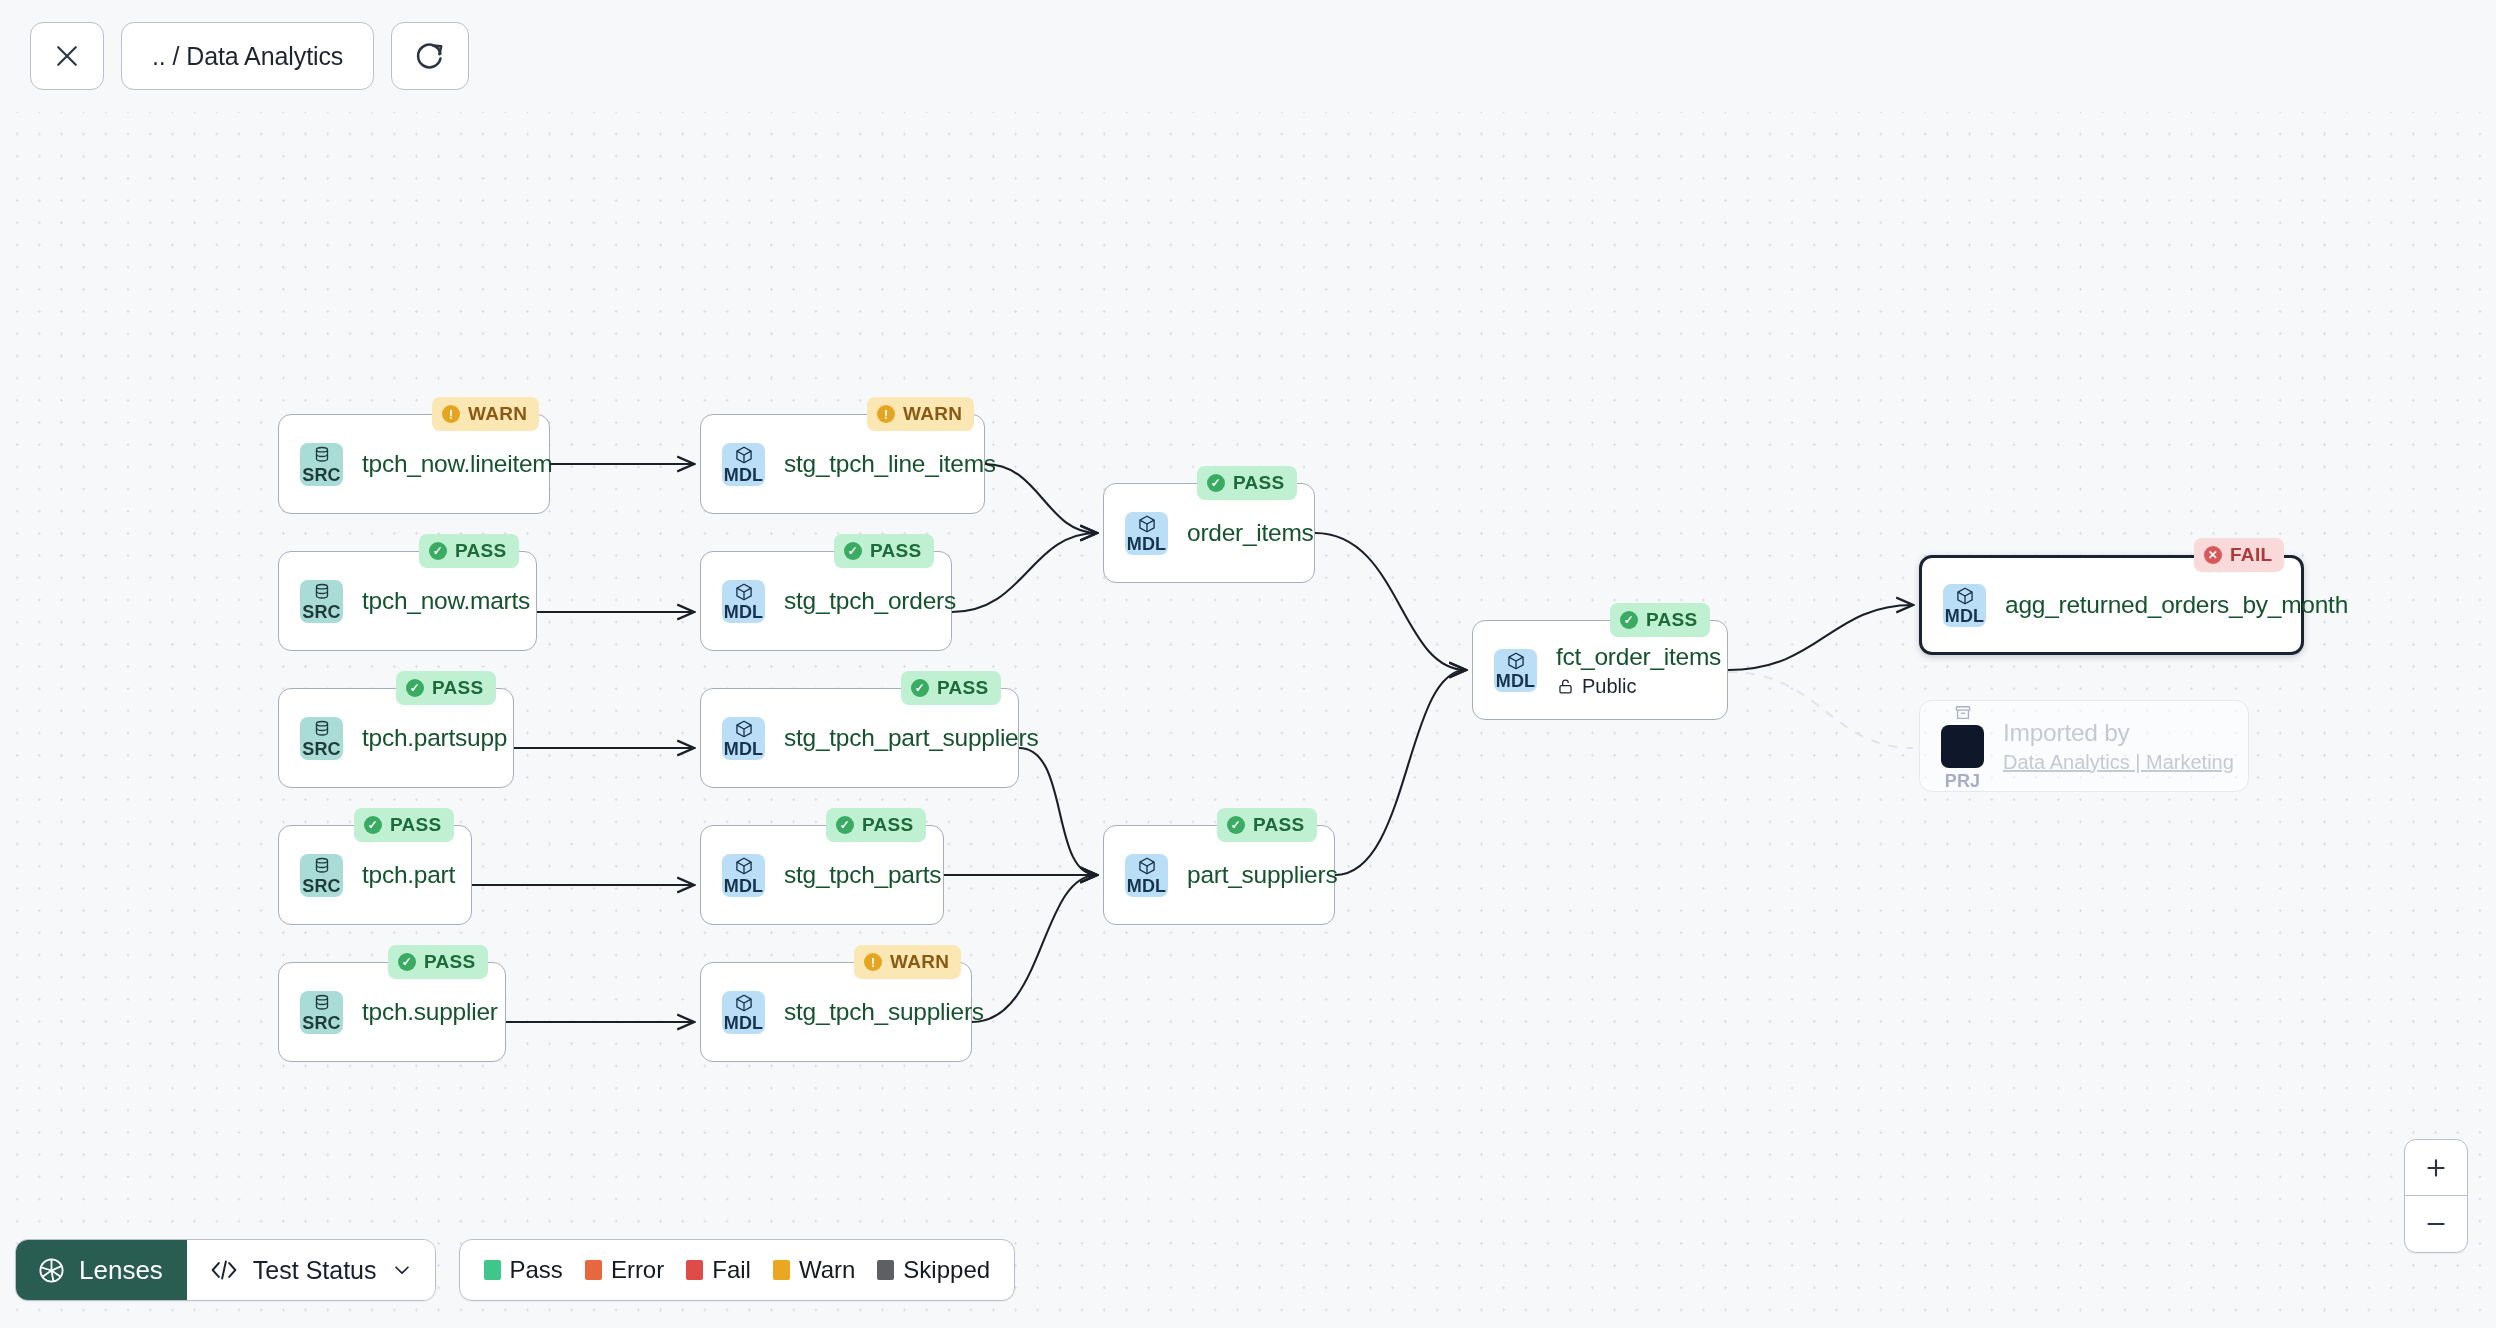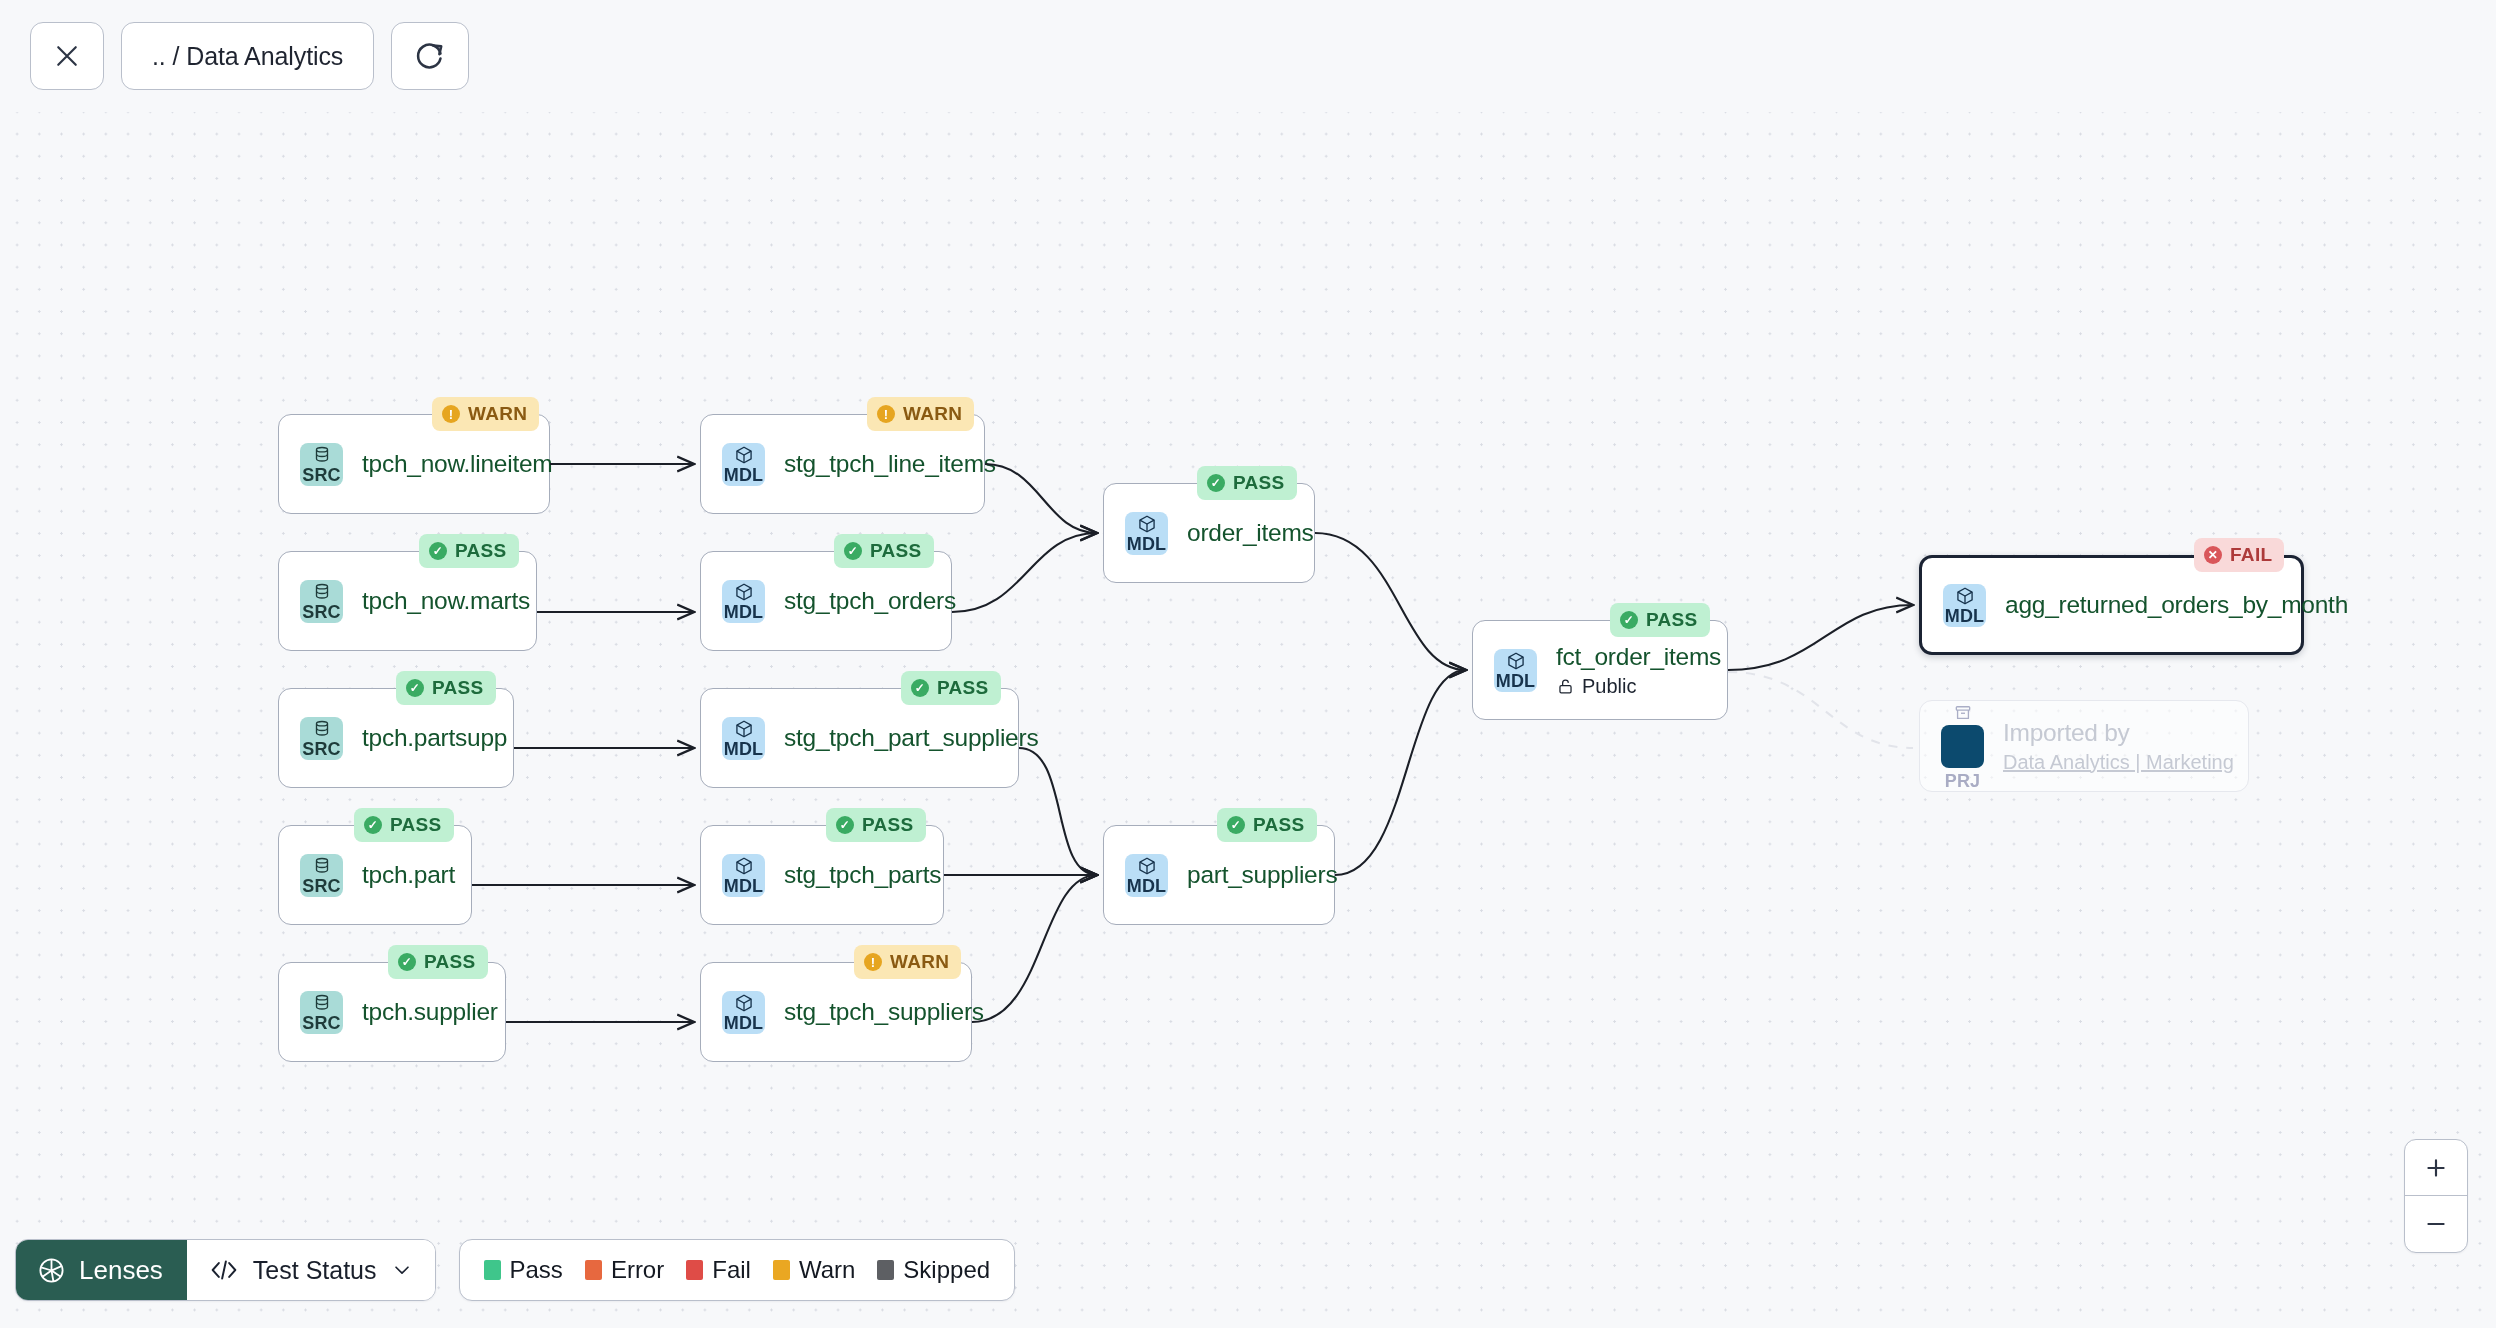--- a/index.html
+++ b/index.html
@@ -94,21 +94,21 @@
     border-radius: 8px;
     display: flex; flex-direction: column;
     align-items: center; justify-content: center;
     flex: none;
     line-height: 1;
   }
   .typebadge .glyph { height: 21px; display:flex; align-items:center; }
   .typebadge .tlabel { font-size: 18px; font-weight: 700; letter-spacing: 0.2px; margin-top: 1px; }
   .tb-src { background: #a9dbd7; color: #1e3b3a; }
   .tb-mdl { background: #badef6; color: #17334c; }
-  .tb-prj { background: #0c4a6e; color: #a9acc4; gap: 48px; }
+  .tb-prj { background: #0f172a; color: #a9acc4; gap: 48px; }
 
   .node-text { margin-left: 19px; display: flex; flex-direction: column; gap: 4px; min-width: 0; }
   .node-title { font-size: 24.5px; color: #14532d; letter-spacing: -0.25px; white-space: nowrap; }
   .node-sub { font-size: 20px; color: #1d2430; display: flex; align-items: center; gap: 7px; }
   .node.ghost .node-title { color: #c5c9d3; }
   .node.ghost .node-sub { color: #c5c9d3; text-decoration: underline; }
 
   .badge {
     position: absolute;
     height: 34px;

